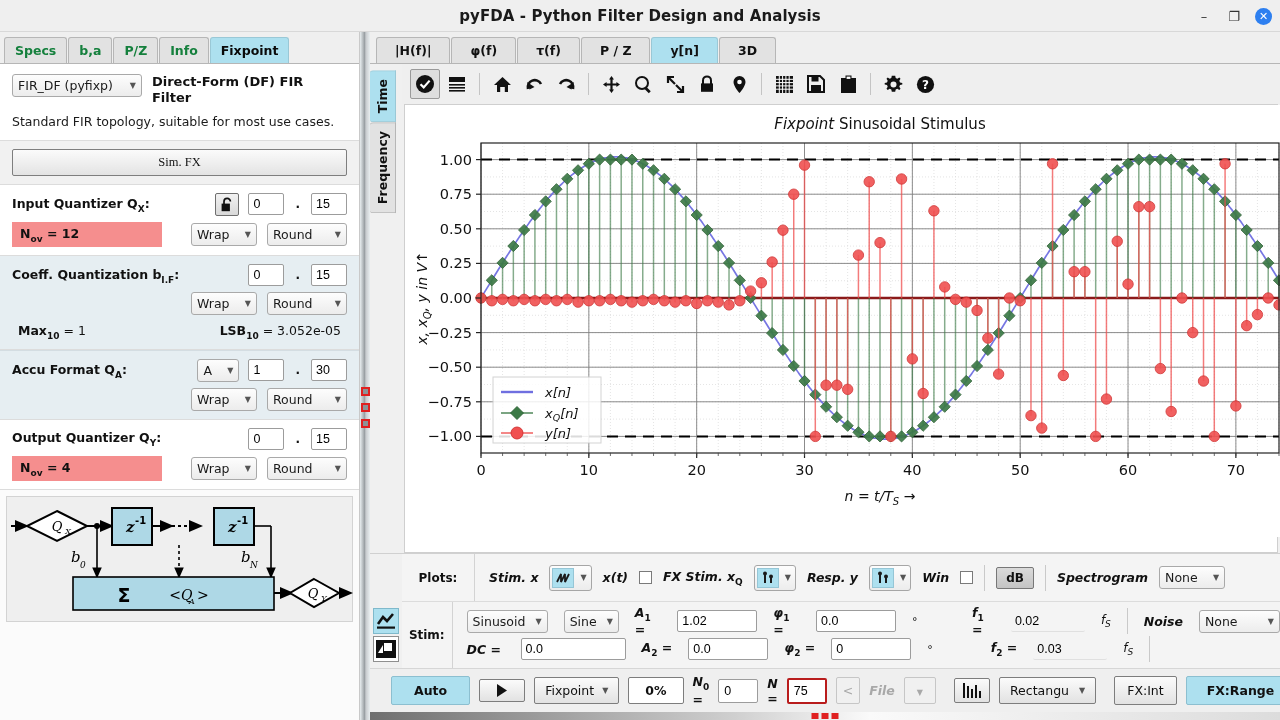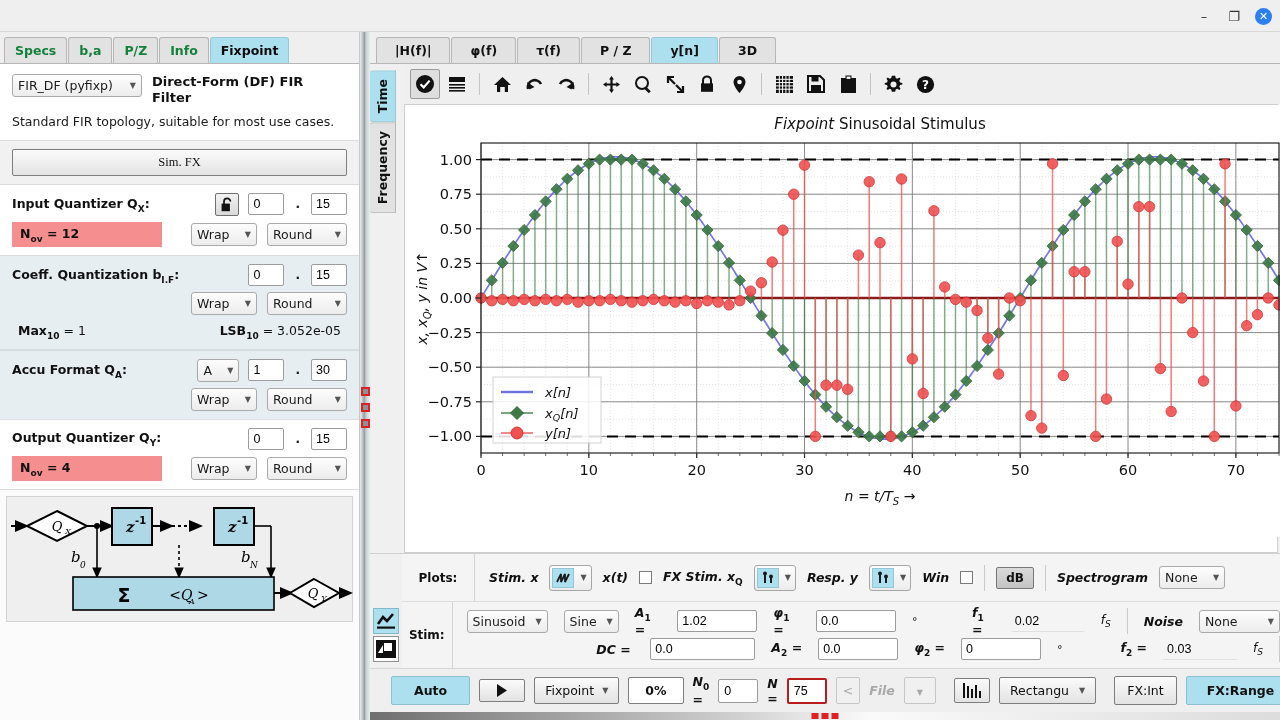--- a/index.html
+++ b/index.html
@@ -123,21 +123,21 @@
                background:linear-gradient(#fdfdfd,#ececec); padding:2px 4px 2px 2px; cursor:default; }
   .iconcombo .sw { width:22px; height:20px; background:#ade0ef; border:1px solid #95c6d6;
                    display:flex; align-items:center; justify-content:center; }
   .iconcombo .arw { margin-left:6px; font-size:8px; color:#555; }
   .dbbtn { border:1px solid #777; background:linear-gradient(#dadada,#c4c4c4); padding:3px 9px;
            font-weight:bold; font-size:12px; border-radius:2px; cursor:default; }
   .vsep { width:1px; height:26px; background:#c9c9c9; }
 
   .stimrow { display:flex; align-items:stretch; min-height:64px; background:#f4f4f4; }
   .stimbody { flex:1; border-left:1px solid #d3d3d3; padding:5px 0 5px 14px; }
-  .sline { display:flex; align-items:center; gap:16px; height:28px;justify-content:flex-end; }
+  .sline { display:flex; align-items:center; gap:16px; height:28px; }
   .txtfield { border:1px solid #9c9c9c; background:#fff; padding:3px 4px; font-size:12.5px;
               border-radius:2px; }
   .ro { border:none; background:transparent; border-bottom:1px solid #e0e0e0; }
   .unit { font-style:italic; font-size:12px; }
   .unit sub { font-size:9px; }
   .deg { font-size:11px; }
 
   .bottombar { height:44px; display:flex; align-items:center; gap:9px; padding:0 12px;
                background:#efefef; border-top:1px solid #d6d6d6; }
   .bbtn { border:1px solid #7d7d7d; border-radius:2px; background:linear-gradient(#fbfbfb,#e2e2e2);
@@ -157,20 +157,21 @@
   .statusstrip .sd { width:7px; height:6px; background:#e02020; }
 
   svg { display:block; }
 </style>
 </head>
 <body>
 
 <div class="app">
 
   <div class="titlebar">
+    <div class="title">pyFDA - Python Filter Design and Analysis</div>
     <div class="winbtns">
       <div class="winbtn">–</div>
       <div class="winbtn">❐</div>
       <div class="winbtn close">✕</div>
     </div>
   </div>
 
   <div class="body">
 
     <div class="left">

